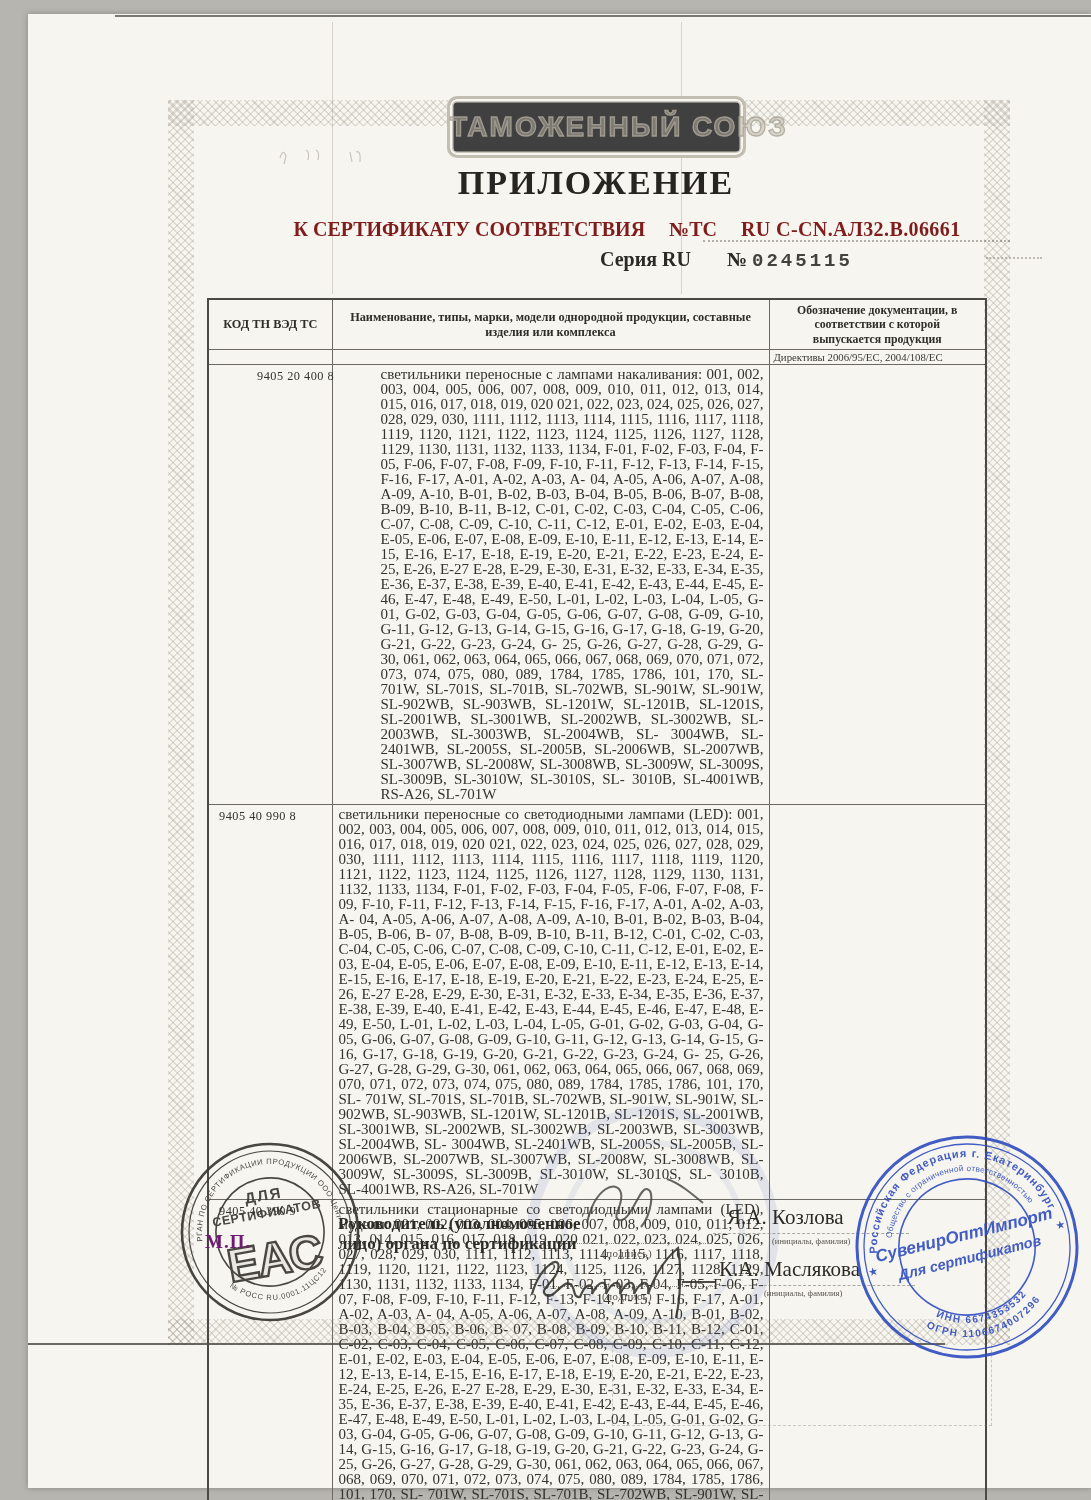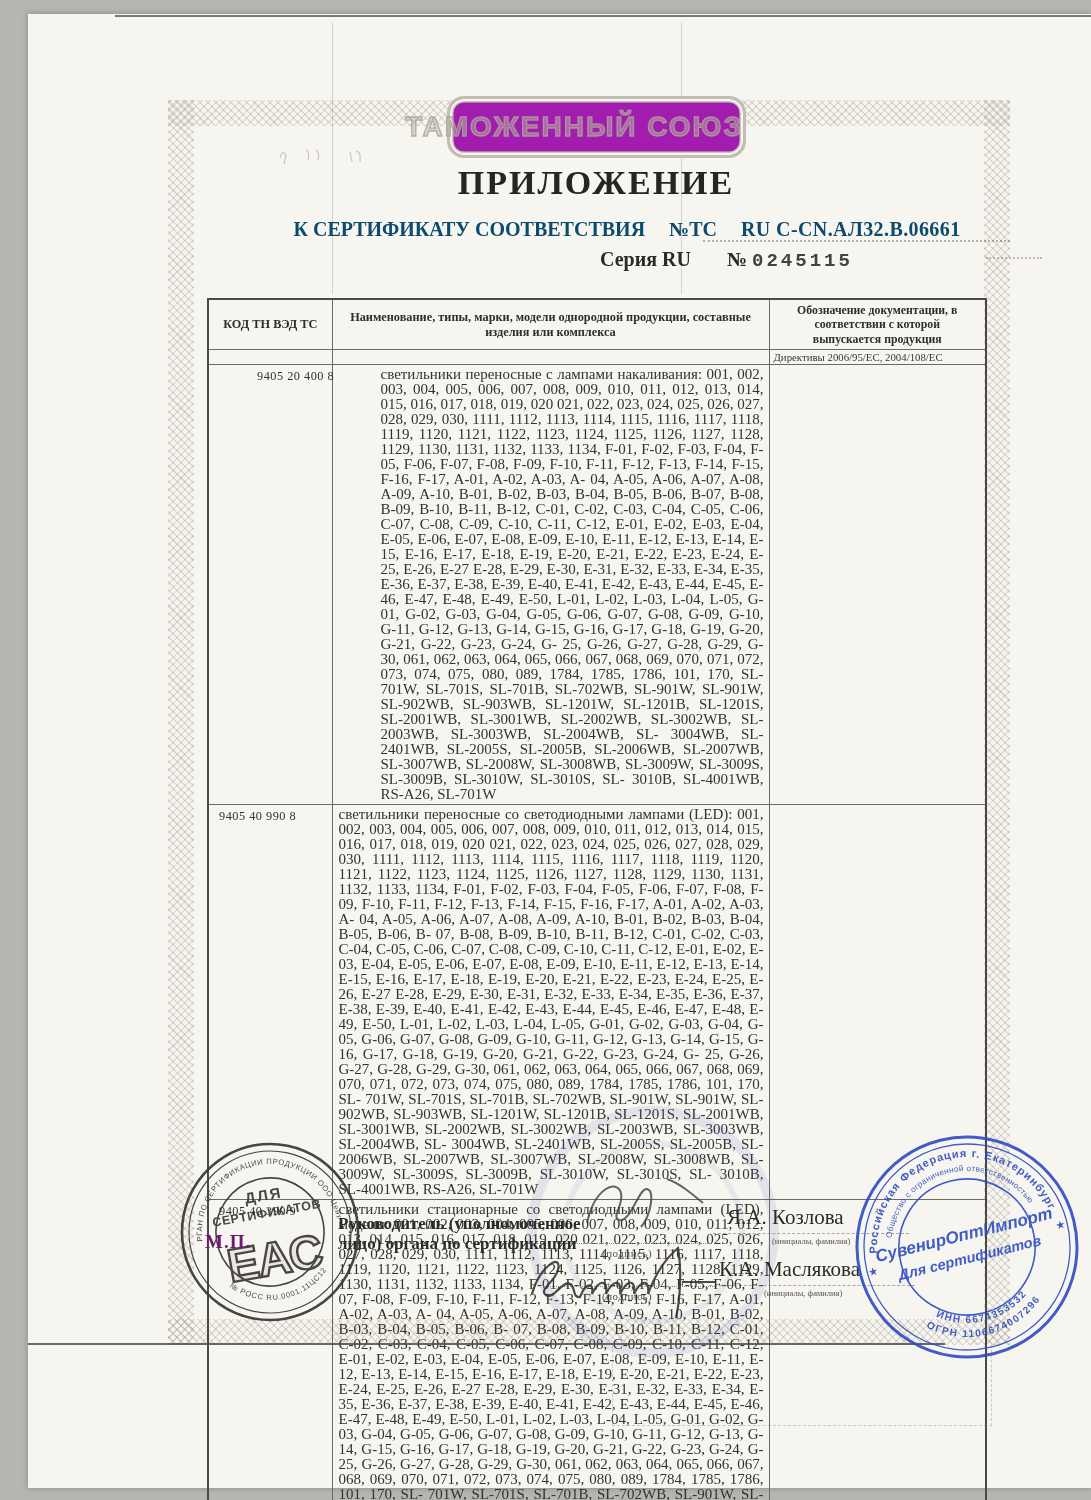--- a/index.html
+++ b/index.html
@@ -17,31 +17,31 @@
   .band{position:absolute;
     background:
       repeating-linear-gradient(45deg, rgba(163,157,144,.30) 0 1.5px, transparent 1.5px 5.5px),
       repeating-linear-gradient(-45deg, rgba(163,157,144,.26) 0 1.5px, transparent 1.5px 5.5px);
   }
   .band-top{left:168px;top:100px;width:842px;height:26px;}
   .band-bottom{left:168px;top:1319px;width:842px;height:26px;}
   .band-left{left:168px;top:100px;width:26px;height:1245px;}
   .band-right{left:984px;top:100px;width:26px;height:1245px;}
 
-  .banner{position:absolute;left:447px;top:96px;width:293px;height:56px;background:#a21caf;
-    border:3px solid #c3beb2;border-radius:17px;
+  .banner{position:absolute;left:447px;top:96px;width:293px;height:56px;background:#404040;
+    border:3px solid #c3beb2;border-radius:10px;
     box-shadow:inset 0 0 0 2px #f7f5ef, inset 0 0 0 3.5px #cdc8bc;
-    display:flex;align-items:center;justify-content:flex-end;z-index:3;}
+    display:flex;align-items:center;justify-content:flex-start;z-index:3;}
   .banner span{font-family:"Liberation Sans",sans-serif;font-weight:700;font-size:28px;letter-spacing:2px;
     color:rgba(186,180,167,.5);-webkit-text-stroke:1.3px rgba(170,164,151,.85);white-space:nowrap;}
 
   .title{position:absolute;left:207px;top:164px;width:778px;text-align:center;
     font-size:34px;font-weight:700;letter-spacing:2px;color:#262521;z-index:4;}
   .subtitle{position:absolute;left:207px;top:218px;width:840px;text-align:center;
-    font-size:20px;font-weight:700;color:#0c4a6e;z-index:4;white-space:nowrap;}
+    font-size:20px;font-weight:700;color:#7f1d1d;z-index:4;white-space:nowrap;}
   .subtitle .gap{display:inline-block;width:14px;}
   .certnum{font-weight:600;letter-spacing:.4px;}
   .series{position:absolute;left:600px;top:248px;width:340px;font-size:20px;font-weight:600;color:#2b2a26;z-index:4;white-space:nowrap;}
   .series .gap{display:inline-block;width:26px;}
   .mono-num{font-family:"Liberation Mono",monospace;font-size:19px;letter-spacing:3px;color:#43423c;}
   .dotted1{position:absolute;left:703px;top:240px;width:307px;border-bottom:2px dotted rgba(122,118,109,.55);z-index:3;}
   .dotted2{position:absolute;left:986px;top:257px;width:56px;border-bottom:2px dotted rgba(122,118,109,.45);z-index:3;}
 
   .pencil{position:absolute;left:272px;top:140px;z-index:3;opacity:.45;}
 

